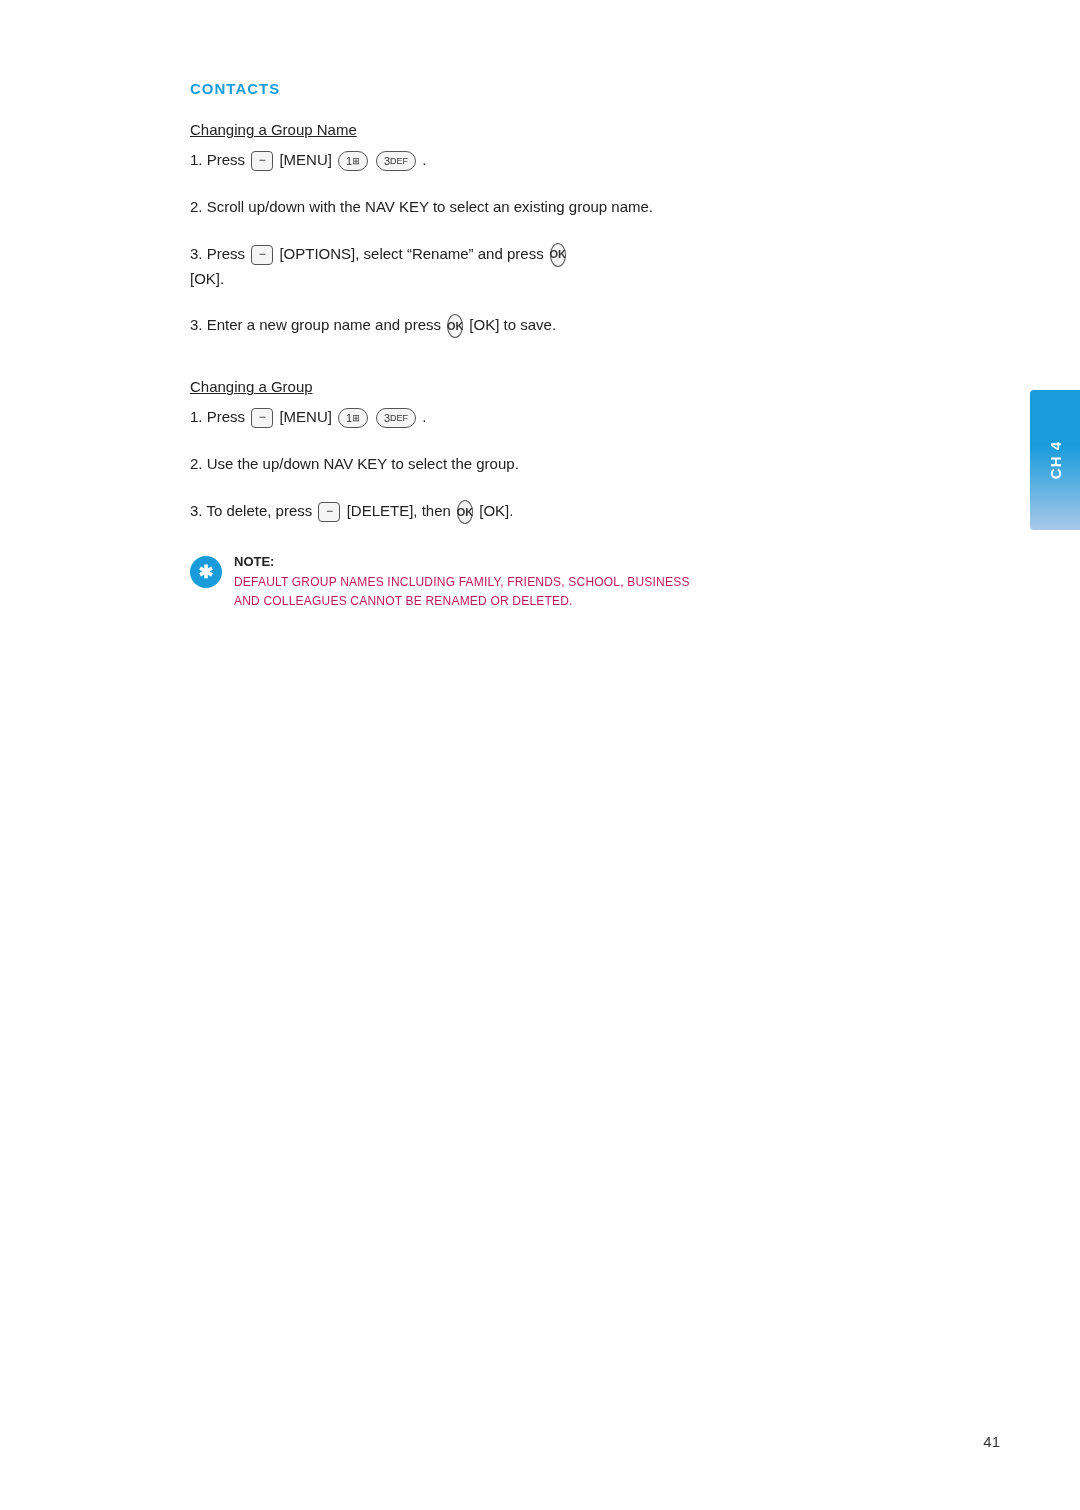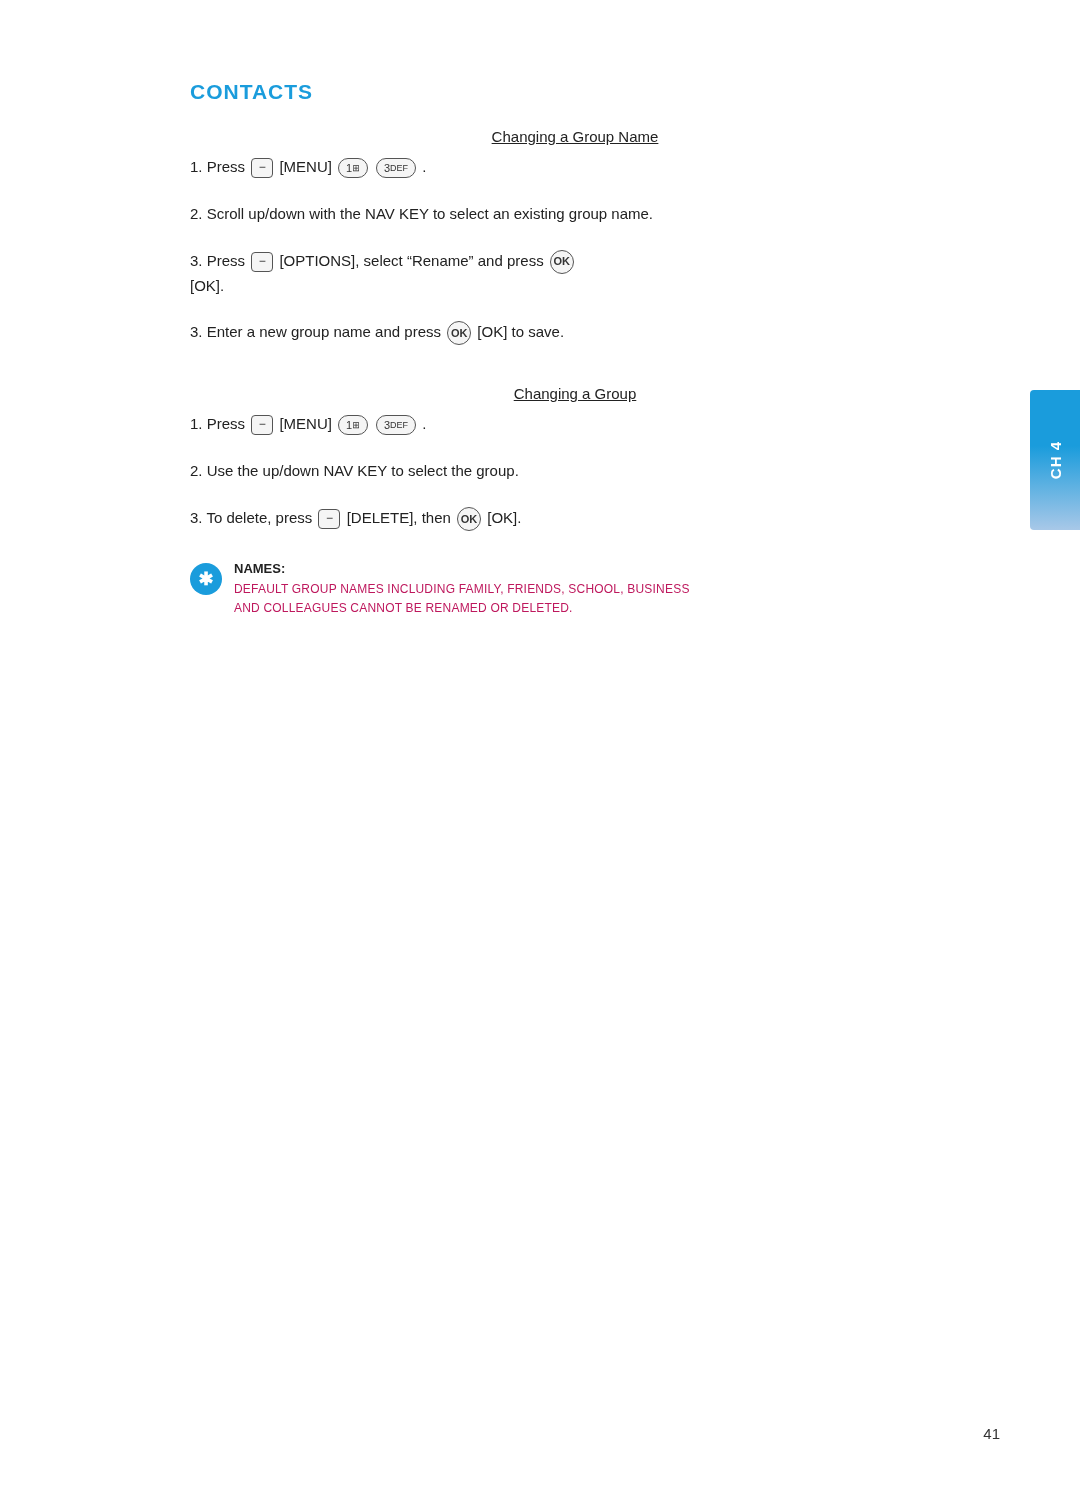--- a/index.html
+++ b/index.html
@@ -17,34 +17,33 @@
     .page-container {
       width: 1080px;
       min-height: 1510px;
       background: #fff;
       position: relative;
       padding: 80px 120px 80px 190px;
     }
 
     .section-title {
       color: #1a9cdc;
-      font-size: 21px;
+      font-size: 15px;
       font-weight: bold;
       letter-spacing: 1px;
       text-transform: uppercase;
       margin-bottom: 24px;
     }
 
     .subsection-title {
       font-size: 15px;
       font-weight: normal;
       text-decoration: underline;
       color: #222;
       margin-bottom: 10px;
-      text-align: center;
     }
 
     .step-block {
       margin-bottom: 22px;
       line-height: 1.6;
     }
 
     .step-block p {
       font-size: 15px;
       color: #222;
@@ -92,21 +91,21 @@
       align-items: center;
       justify-content: center;
       border: 1.5px solid #555;
       border-radius: 50%;
       font-size: 11px;
       font-weight: bold;
       color: #333;
       background: #f5f5f5;
       vertical-align: middle;
       margin: 0 2px;
-      width: 24px;
+      width: 16px;
       height: 24px;
     }
 
     .key-small-text {
       font-size: 9px;
       vertical-align: super;
     }
 
     
     .note-block {
@@ -172,21 +171,21 @@
       font-weight: bold;
       letter-spacing: 1px;
       writing-mode: vertical-rl;
       text-orientation: mixed;
       transform: rotate(180deg);
     }
 
     
     .page-number {
       position: absolute;
-      bottom: 68px;
+      bottom: 60px;
       right: 80px;
       font-size: 15px;
       color: #333;
     }
   </style>
 </head>
 <body>
 
 <div class="page-container">
 
@@ -255,21 +254,21 @@
         <span class="key-btn">−</span>
         <span>[DELETE], then</span>
         <span class="key-ok">OK</span>
         <span>[OK].</span>
       </p>
     </div>
 
     <div class="note-block">
       <div class="note-icon">✱</div>
       <div class="note-content">
-        <div class="note-label">NAMES:</div>
+        <div class="note-label">NOTE:</div>
         <div class="note-text" style="white-space: pre-line;">DEFAULT GROUP NAMES INCLUDING FAMILY, FRIENDS, SCHOOL, BUSINESS
 AND COLLEAGUES CANNOT BE RENAMED OR DELETED.</div>
       </div>
     </div>
   </div>
 
   <div class="ch4-tab">
     <span class="ch4-text">CH 4</span>
   </div>
 

